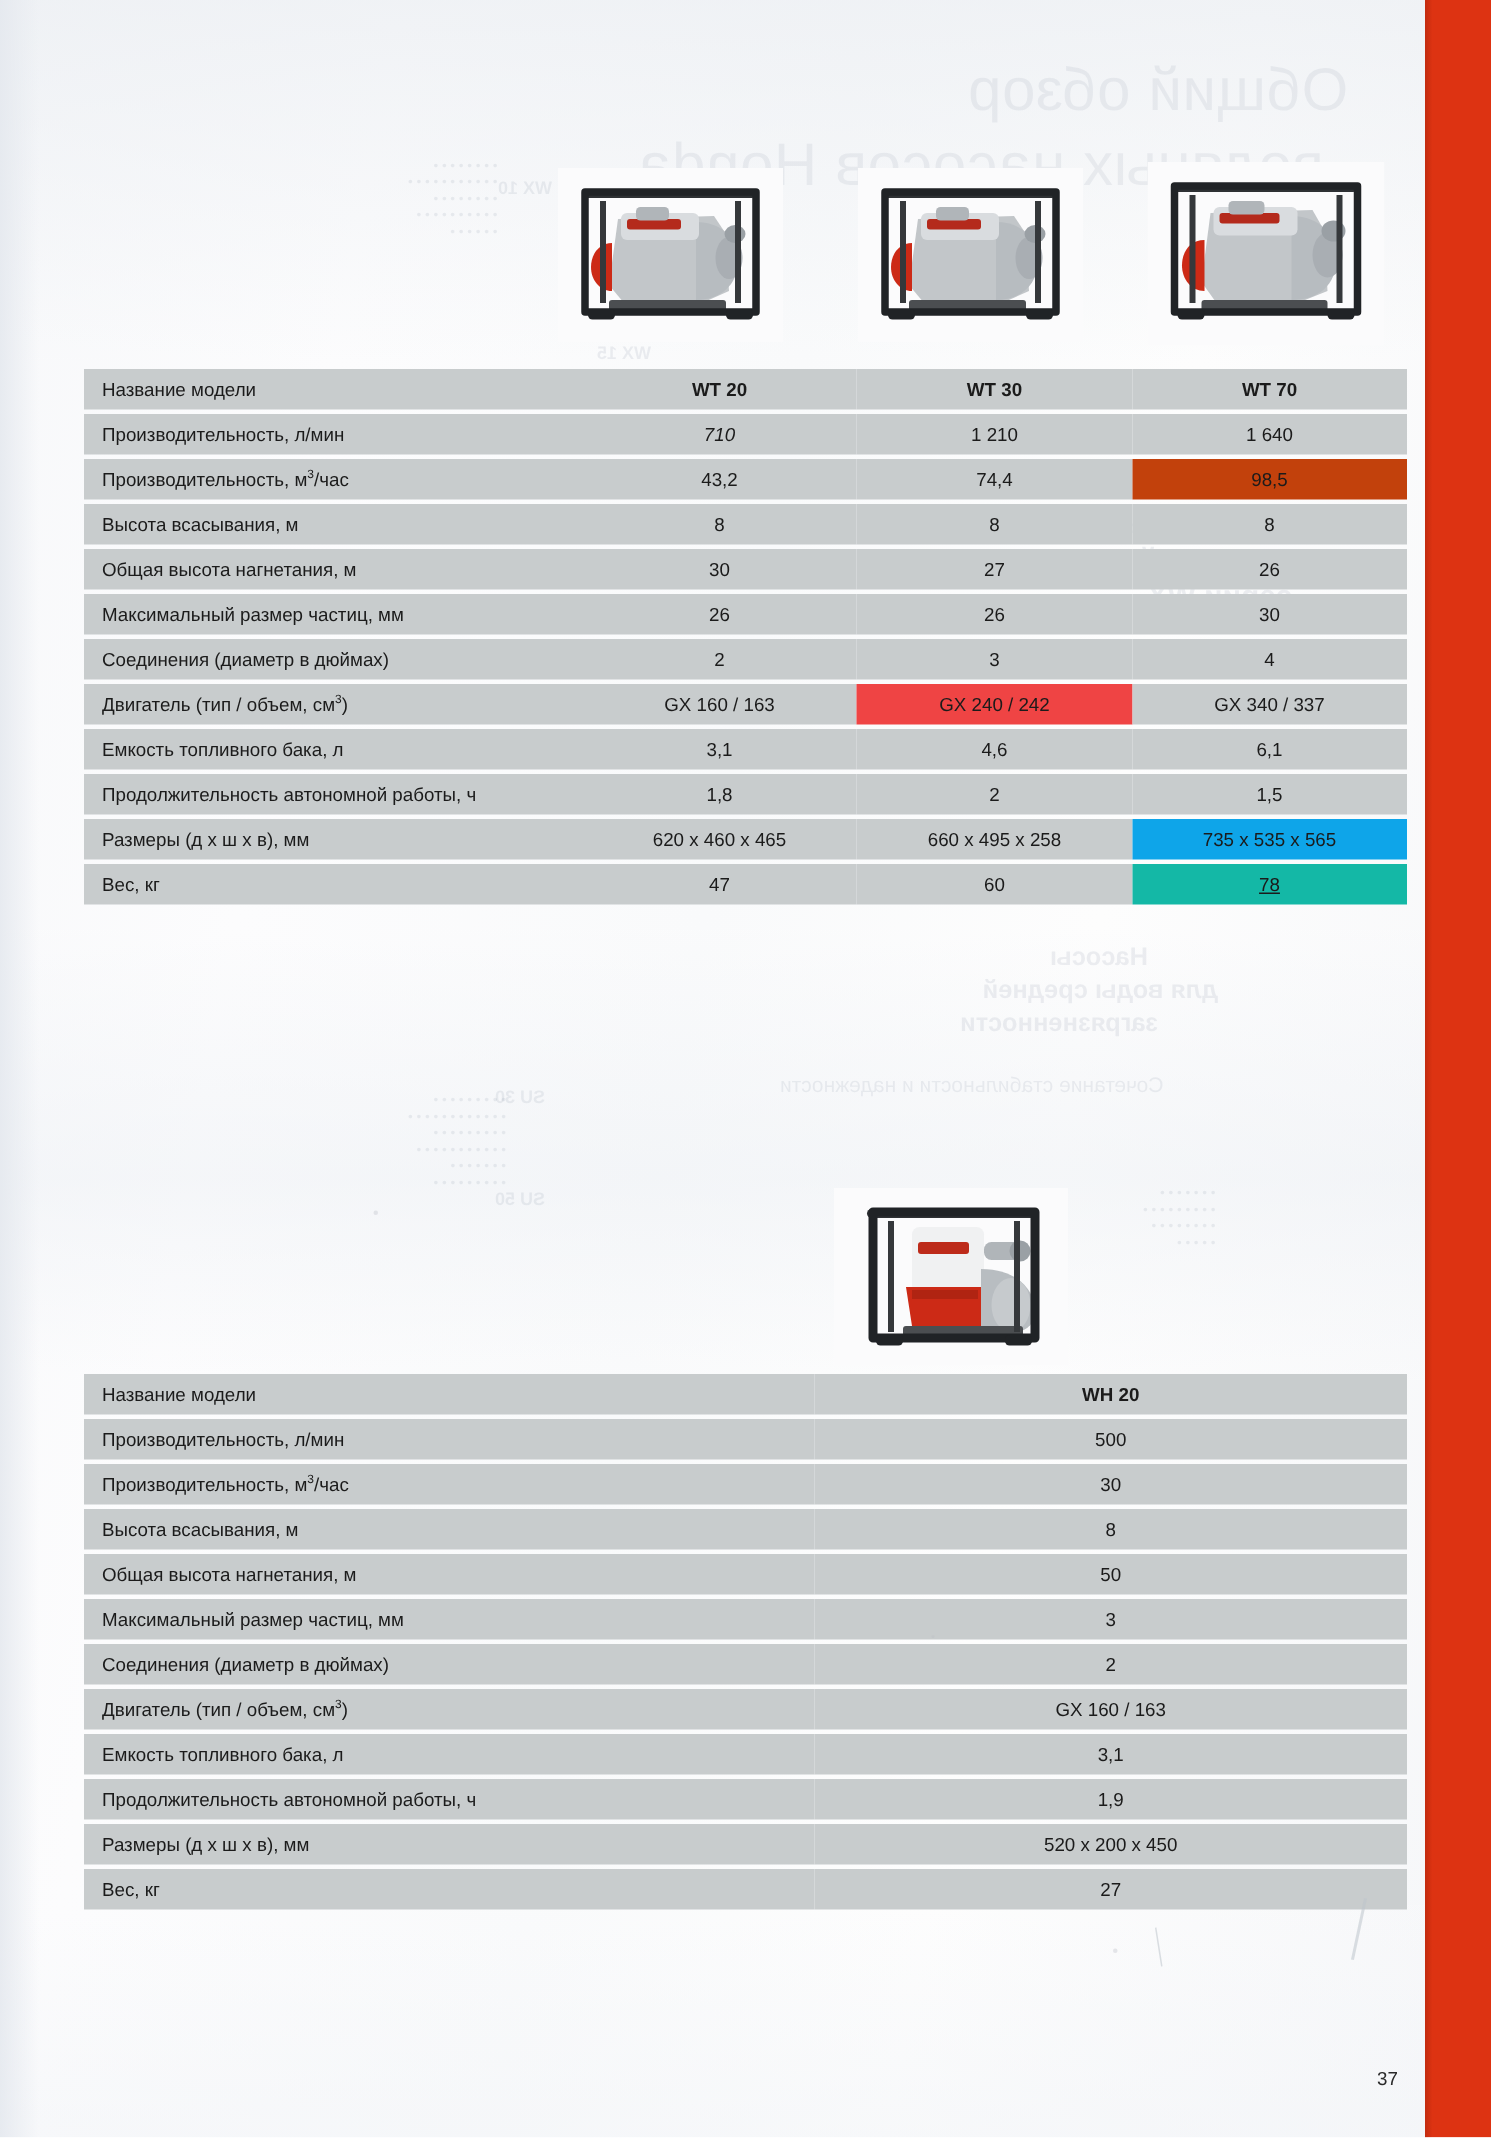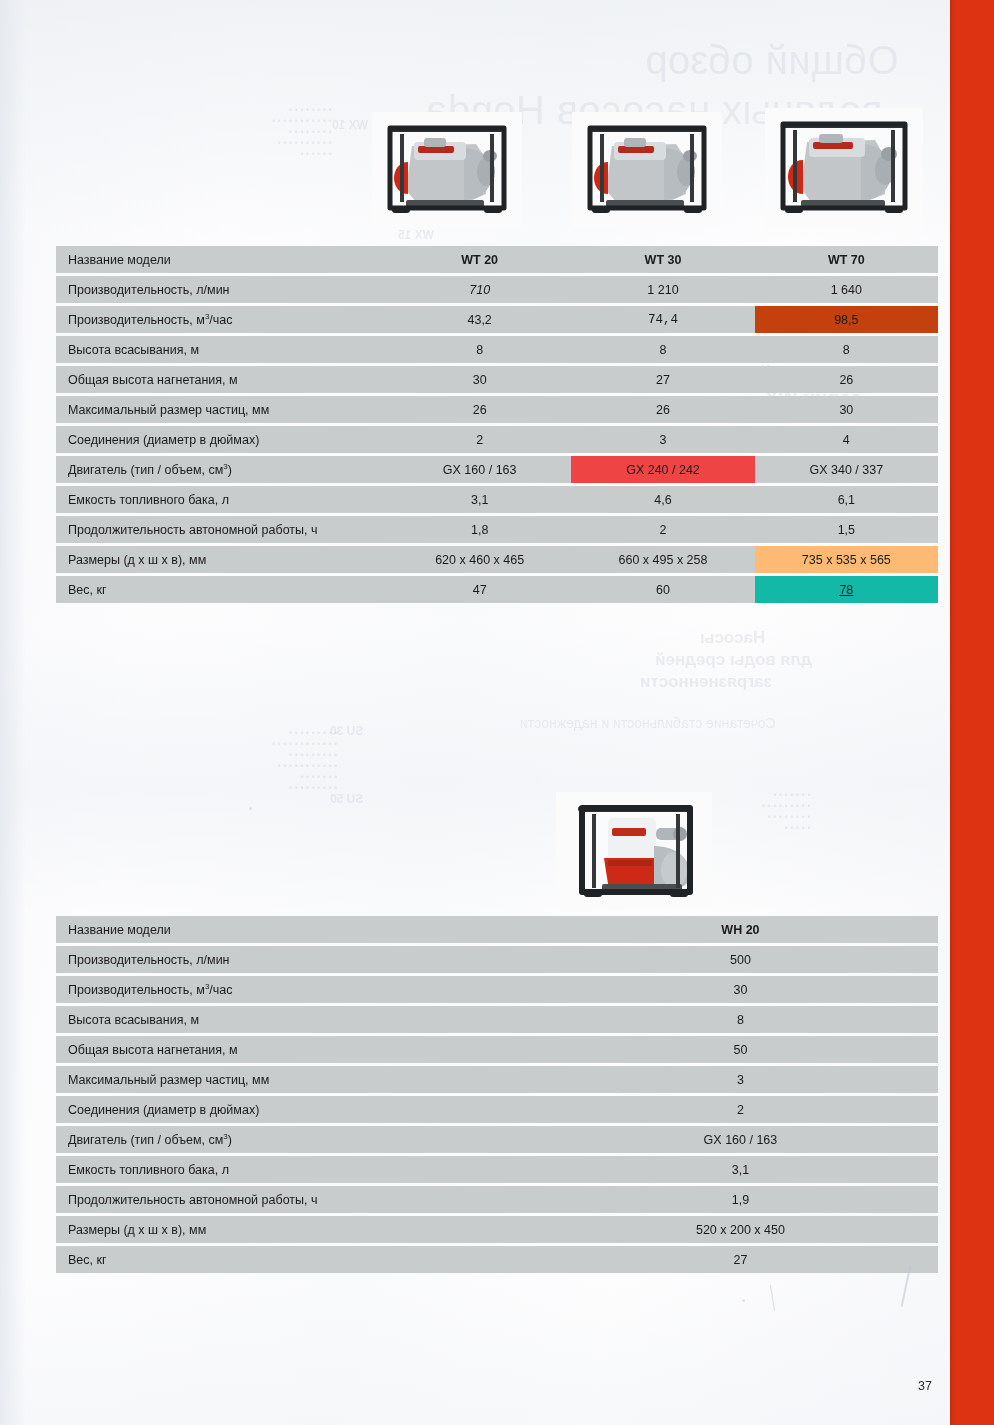--- a/index.html
+++ b/index.html
@@ -320,21 +320,21 @@
         </tr>
         <tr>
           <td class="label-cell" style="background: rgb(200, 204, 205);">Производительность, л/мин</td>
           <td class="value-cell" style="background: rgb(200, 204, 205); font-style: italic;">710</td>
           <td class="value-cell" style="background: rgb(200, 204, 205);">1 210</td>
           <td class="value-cell" style="background: rgb(200, 204, 205);">1 640</td>
         </tr>
         <tr>
           <td class="label-cell" style="background: rgb(200, 204, 205);">Производительность, м<sup>3</sup>/час</td>
           <td class="value-cell" style="background: rgb(200, 204, 205);">43,2</td>
-          <td class="value-cell" style="background: rgb(200, 204, 205); font-family: Liberation Mono, monospace;">74,4</td>
+          <td class="value-cell" style="background: rgb(200, 204, 205);">74,4</td>
           <td class="value-cell" style="background: #c2410c;">98,5</td>
         </tr>
         <tr>
           <td class="label-cell" style="background: rgb(200, 204, 205);">Высота всасывания, м</td>
           <td class="value-cell" style="background: rgb(200, 204, 205);">8</td>
           <td class="value-cell" style="background: rgb(200, 204, 205);">8</td>
           <td class="value-cell" style="background: rgb(200, 204, 205);">8</td>
         </tr>
         <tr>
           <td class="label-cell" style="background: rgb(200, 204, 205);">Общая высота нагнетания, м</td>
@@ -369,21 +369,21 @@
         <tr>
           <td class="label-cell" style="background: rgb(200, 204, 205);">Продолжительность автономной работы, ч</td>
           <td class="value-cell" style="background: rgb(200, 204, 205);">1,8</td>
           <td class="value-cell" style="background: rgb(200, 204, 205);">2</td>
           <td class="value-cell" style="background: rgb(200, 204, 205);">1,5</td>
         </tr>
         <tr>
           <td class="label-cell" style="background: rgb(200, 204, 205);">Размеры (д x ш x в), мм</td>
           <td class="value-cell" style="background: rgb(200, 204, 205);">620 x 460 x 465</td>
           <td class="value-cell" style="background: rgb(200, 204, 205);">660 x 495 x 258</td>
-          <td class="value-cell" style="background: #fdba74;">735 x 535 x 565</td>
+          <td class="value-cell" style="background: #0ea5e9;">735 x 535 x 565</td>
         </tr>
         <tr>
           <td class="label-cell" style="background: rgb(200, 204, 205);">Вес, кг</td>
           <td class="value-cell" style="background: rgb(200, 204, 205);">47</td>
           <td class="value-cell" style="background: rgb(200, 204, 205);">60</td>
           <td class="value-cell" style="background: #14b8a6; text-decoration: underline;">78</td>
         </tr>
       </tbody>
   </table>
 

